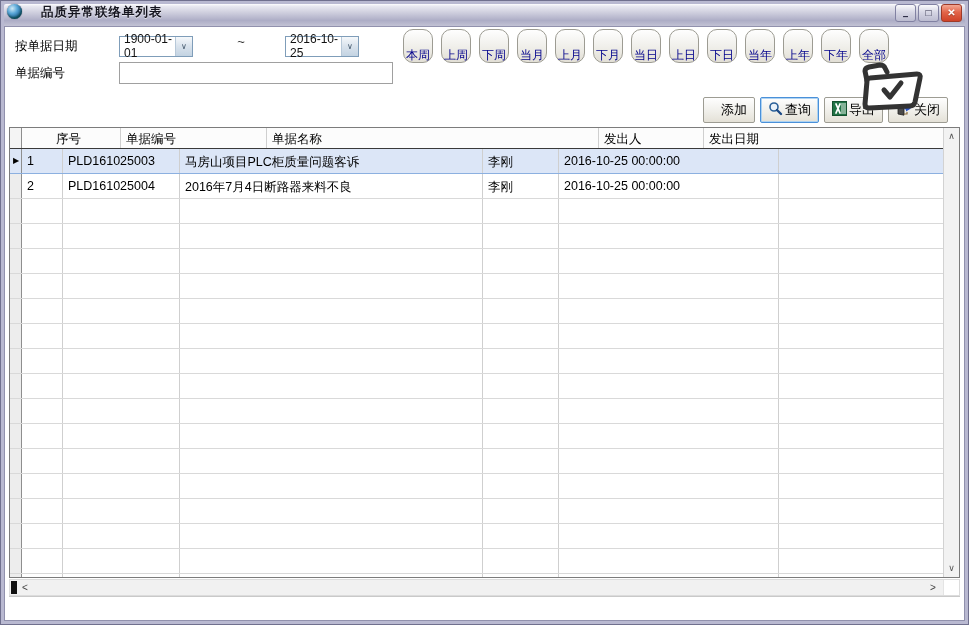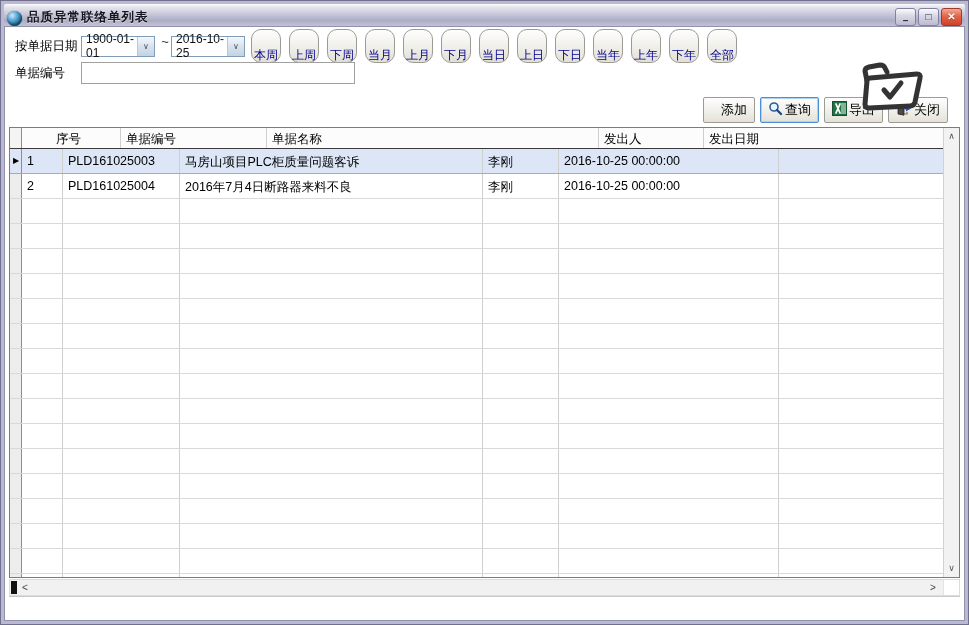--- a/index.html
+++ b/index.html
@@ -9,24 +9,25 @@
     position:absolute; inset:0;
     background:#b9b9d1;
     border:1px solid #70708e;
     padding:3px;
     display:flex; flex-direction:column;
   }
 
   
   .titlebar {
     height:22px; flex:0 0 22px;
-    display:flex; align-items:flex-end;
+    display:flex; align-items:flex-start;
     padding:0 3px;
     background:linear-gradient(180deg,#fdfdfe 0%,#e9e9f1 10%,#c9c9da 45%,#adadc6 75%,#c2c2d4 100%);
     border-radius:2px 2px 0 0;
+    gap:14px;
   }
   .orb {
     width:15px;height:15px;border-radius:50%;
     background:radial-gradient(circle at 35% 30%, #cfe9f5 0%, #5aa7d8 35%, #1c5d8f 70%, #174b74 100%);
     box-shadow:inset -1px -2px 2px rgba(0,60,40,.55), 0 0 1px #223;
     margin-right:5px; flex:0 0 15px;
   }
   .title-text { font-size:12.5px; font-weight:bold; color:#15151f; letter-spacing:1px; text-shadow:0 1px 0 rgba(255,255,255,.55); }
   .winctrls { margin-left:auto; display:flex; gap:2px; }
   .wbtn {
@@ -44,21 +45,21 @@
   }
 
   
   .client {
     flex:1 1 auto; background:#fff; border:1px solid #9191ad;
     display:flex; flex-direction:column; padding:0 4px; overflow:hidden;
   }
 
   
   .filters { flex:0 0 66px; position:relative; padding-top:7px; }
-  .frow { display:flex; align-items:center; height:24px; }
+  .frow { display:flex; align-items:center; height:24px;gap:38px; }
   .flabel { font-size:12.5px; color:#000; width:72px; padding-left:6px; flex:0 0 72px; }
   .combo {
     width:74px; height:21px; border:1px solid #7f9db9; background:#fff;
     display:flex; align-items:center; margin-right:4px;
   }
   .combo .val { flex:1; font-size:12px; padding-left:4px; color:#111; }
   .combo .drop {
     flex:0 0 17px; height:100%; border-left:1px solid #b7c8d8;
     background:linear-gradient(180deg,#f5f8fb,#d8e2ec 50%,#c3d3e2);
     font-size:8px; color:#44586c; text-align:center; line-height:19px;

